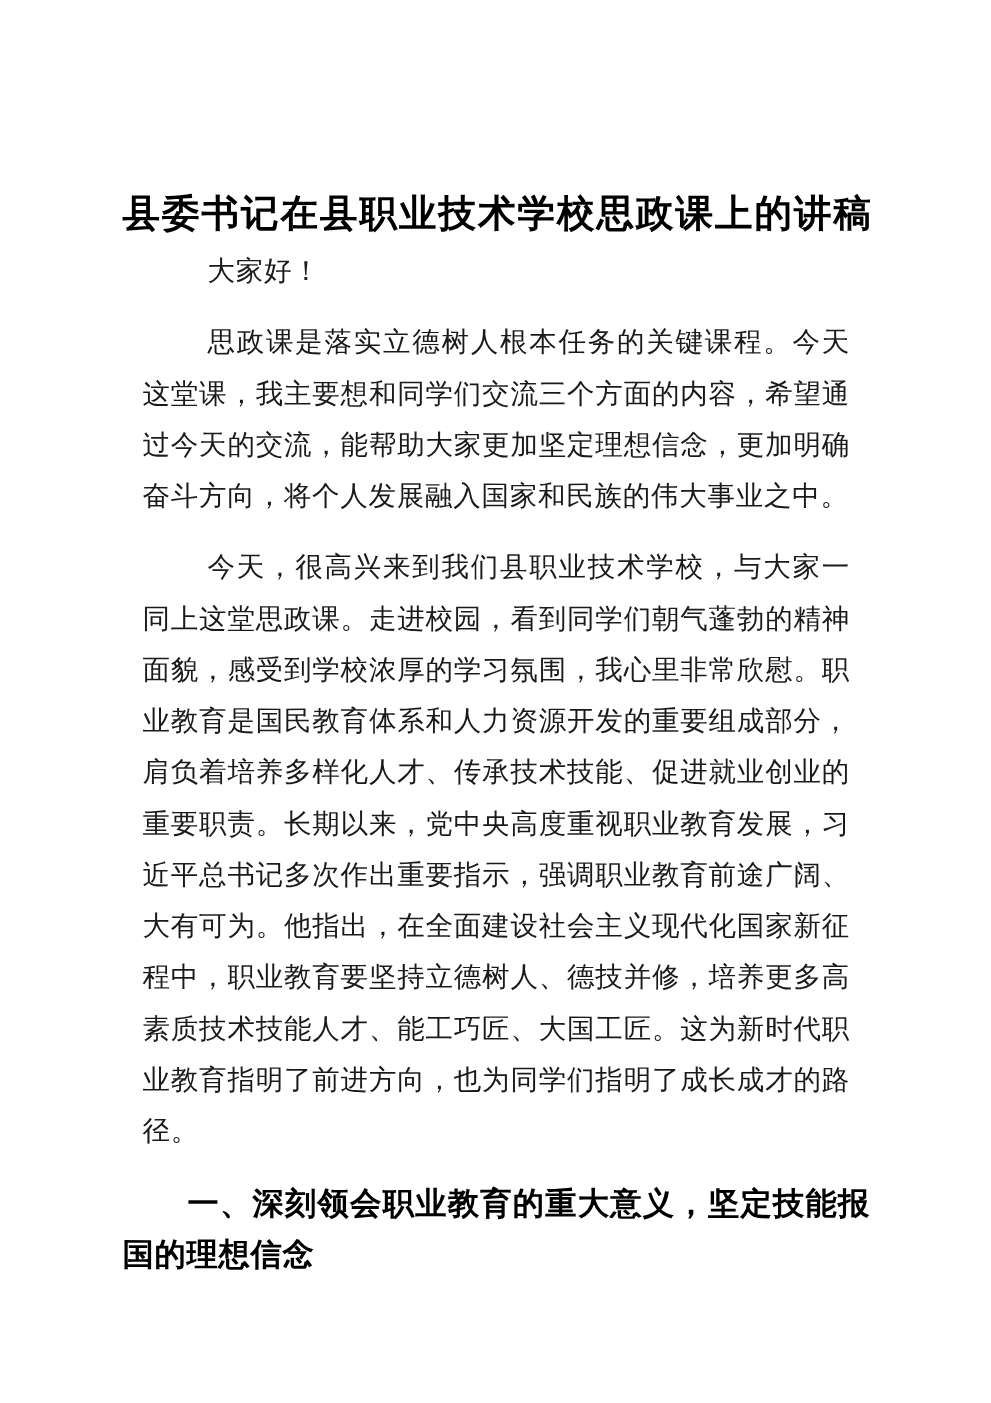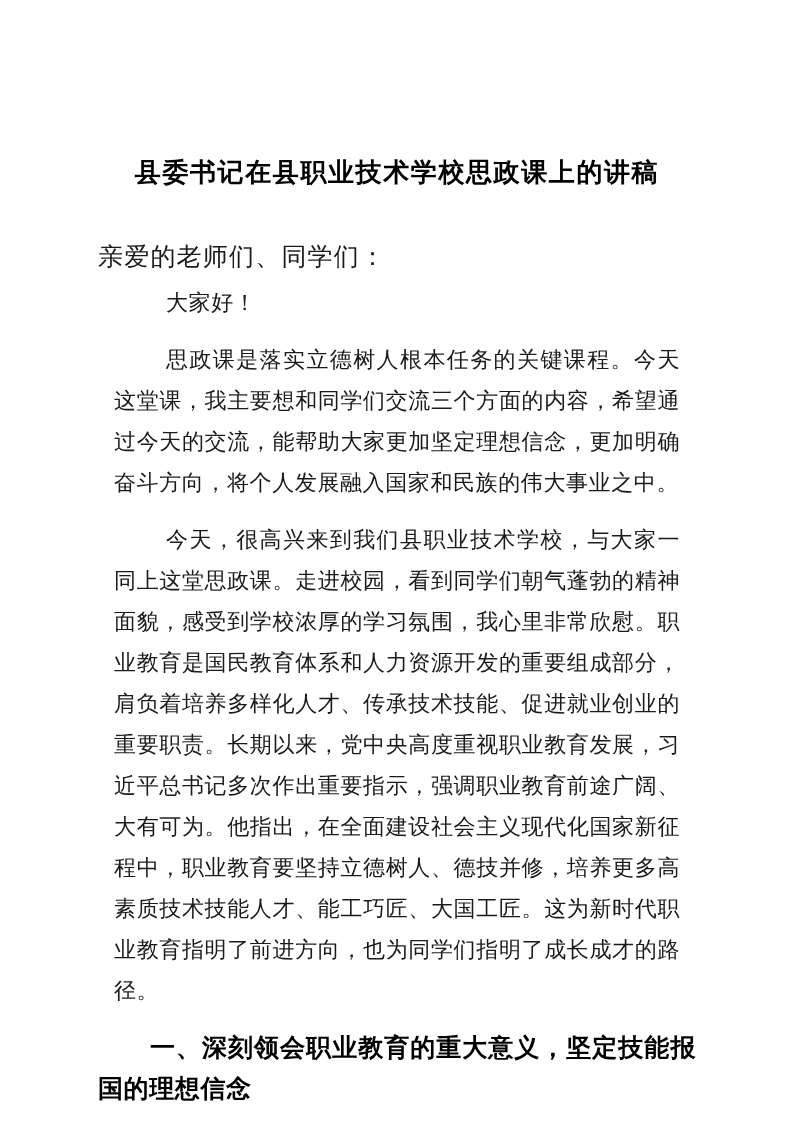--- a/index.html
+++ b/index.html
@@ -21,21 +21,21 @@
   }
   .content {
     position: absolute;
     left: 98px;
     top: 0;
     width: 598px;
   }
   .doc-title {
     font-family: "DejaVu Sans", "Liberation Sans", sans-serif;
     font-weight: bold;
-    font-size: 26px;
+    font-size: 30px;
     line-height: 40px;
     letter-spacing: 1.6px;
     text-align: center;
     color: #000000;
     margin: 0;
     padding-top: 152px;
     white-space: nowrap;
   }
   .salutation {
     font-family: "DejaVu Serif", "Liberation Serif", serif;
@@ -84,21 +84,20 @@
   }
 </style>
 </head>
 <body>
 
 <div class="page">
   <div class="content">
 
     <h1 class="doc-title">县委书记在县职业技术学校思政课上的讲稿</h1>
 
-    <p class="salutation">亲爱的老师们、同学们：</p>
 
     <p class="para short gap-sm">大家好！</p>
 
     <p class="para gap-md">思政课是落实立德树人根本任务的关键课程。今天这堂课，我主要想和同学们交流三个方面的内容，希望通过今天的交流，能帮助大家更加坚定理想信念，更加明确奋斗方向，将个人发展融入国家和民族的伟大事业之中。</p>
 
     <p class="para gap-sm">今天，很高兴来到我们县职业技术学校，与大家一同上这堂思政课。走进校园，看到同学们朝气蓬勃的精神面貌，感受到学校浓厚的学习氛围，我心里非常欣慰。职业教育是国民教育体系和人力资源开发的重要组成部分，肩负着培养多样化人才、传承技术技能、促进就业创业的重要职责。长期以来，党中央高度重视职业教育发展，习近平总书记多次作出重要指示，强调职业教育前途广阔、大有可为。他指出，在全面建设社会主义现代化国家新征程中，职业教育要坚持立德树人、德技并修，培养更多高素质技术技能人才、能工巧匠、大国工匠。这为新时代职业教育指明了前进方向，也为同学们指明了成长成才的路径。</p>
 
     <p class="section-heading">一、深刻领会职业教育的重大意义，坚定技能报国的理想信念</p>
 
   </div>

